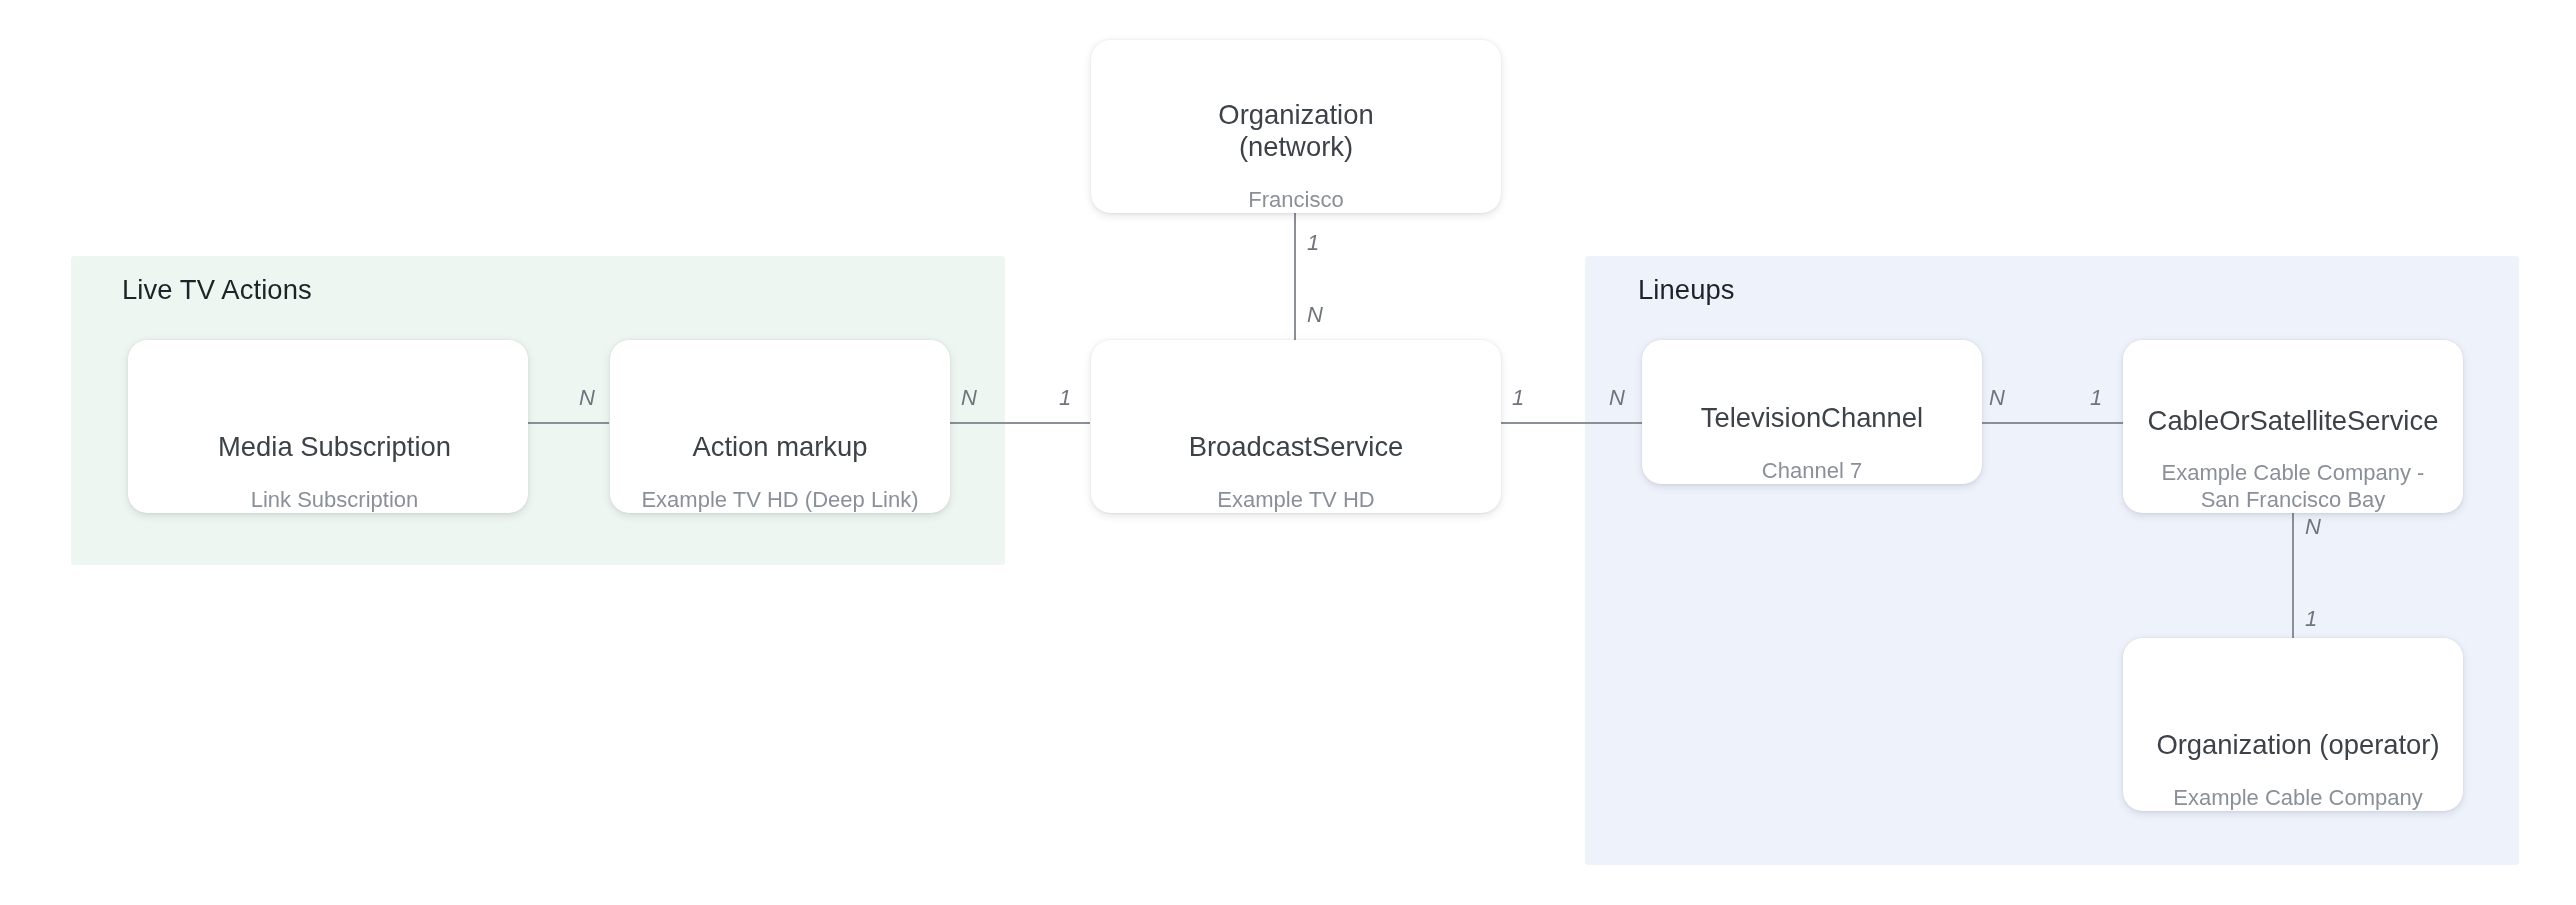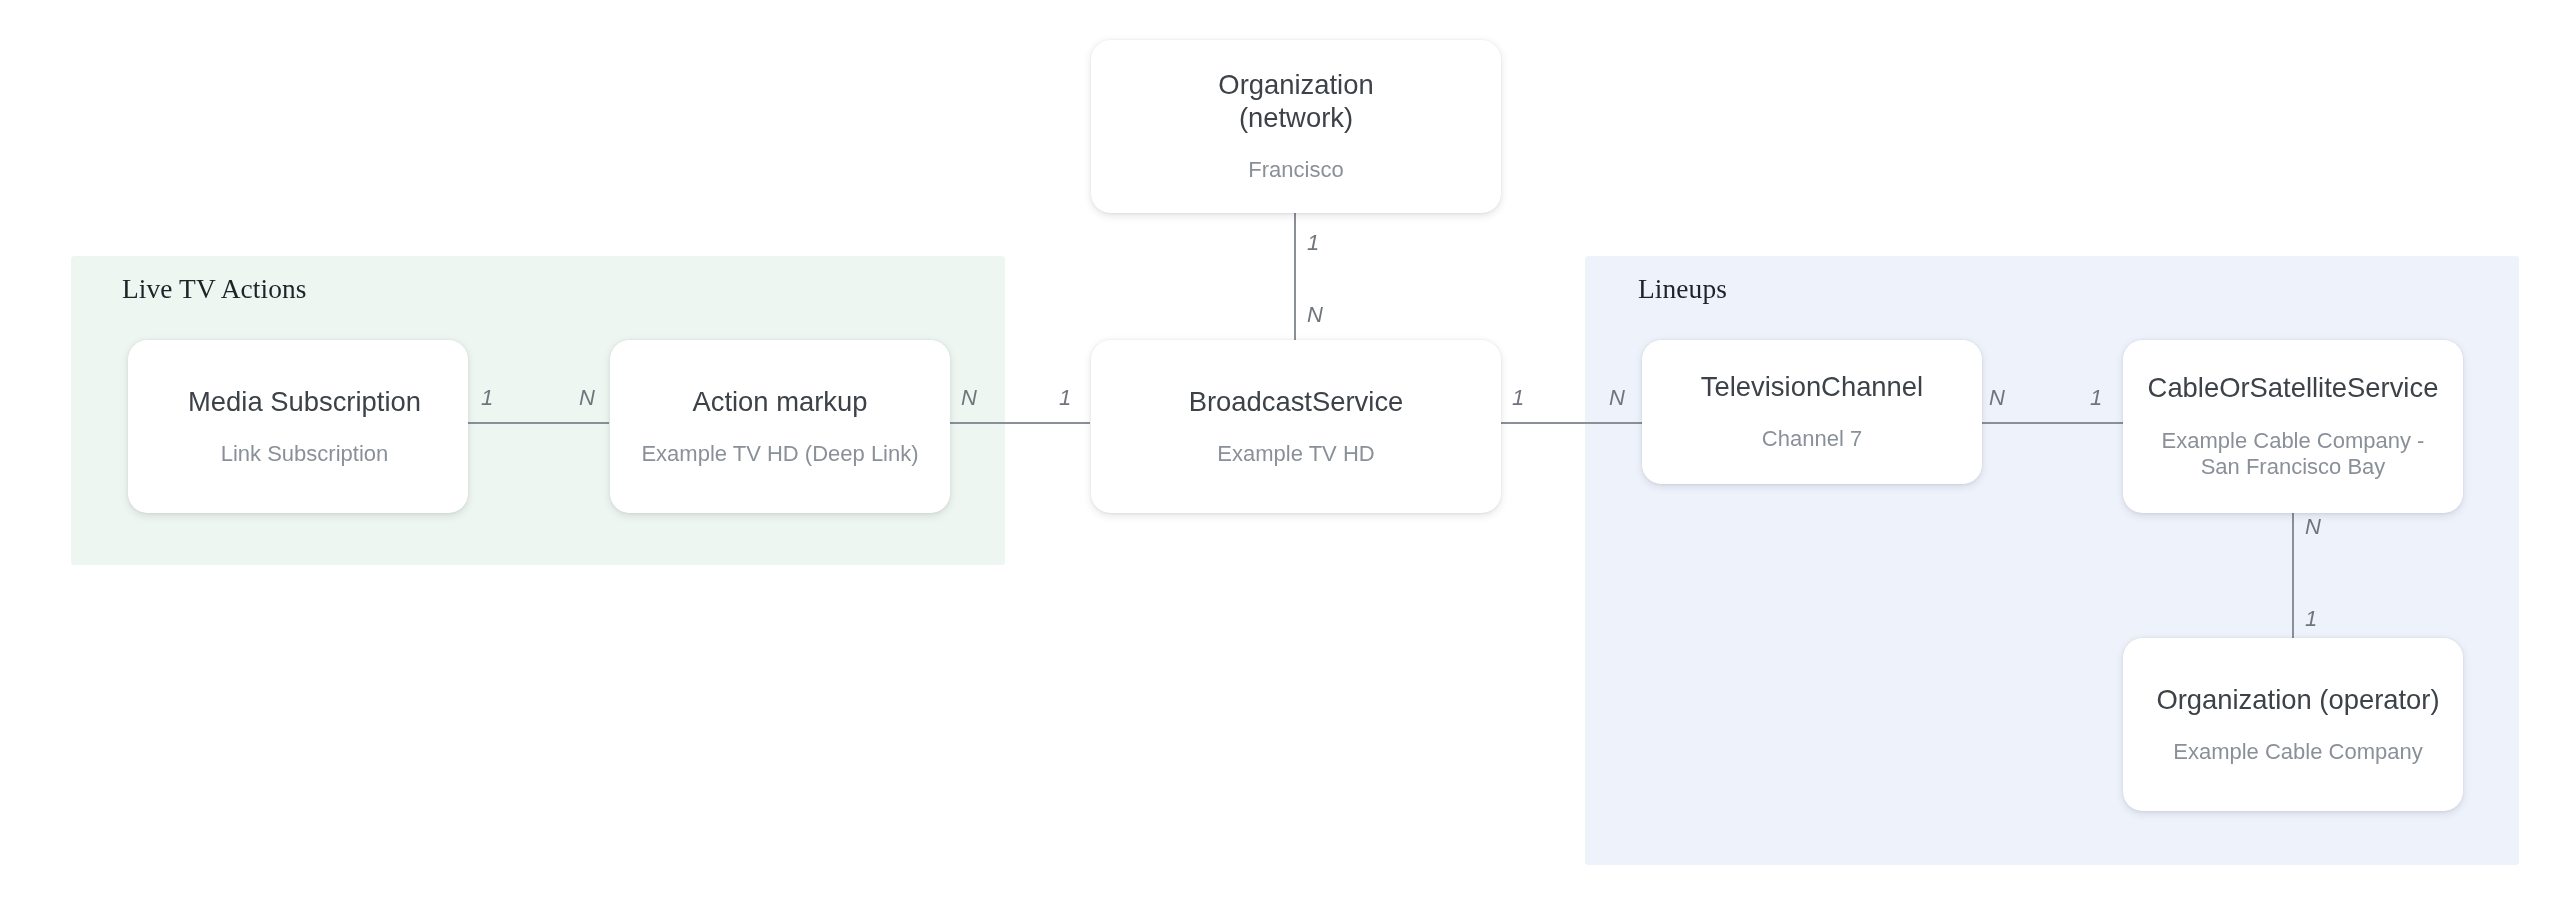--- a/index.html
+++ b/index.html
@@ -24,21 +24,20 @@
     position: absolute;
     border-radius: 3.5px;
   }
   .panel-title {
     position: absolute;
     font-size: 27.4px;
     color: #1f2328;
     font-weight: 400;
     letter-spacing: 0.1px;
     white-space: nowrap;
-    font-family: Liberation Serif, serif;
   }
 
   #panel-live-tv   { left: 71px;   top: 256px; width: 934px; height: 309px; background: #eef6f1; }
   #panel-lineups   { left: 1585px; top: 256px; width: 934px; height: 609px; background: #eef2fb; }
 
   #panel-live-tv-title { left: 122px;  top: 274px; }
   #panel-lineups-title { left: 1638px; top: 274px; }
 
   
   .edge-h {
@@ -63,21 +62,21 @@
   
   .node {
     position: absolute;
     background: #ffffff;
     border-radius: 19.5px;
     box-shadow: 0 2.7px 8.8px rgba(16,24,40,0.10),
                 0 0.9px 2.7px rgba(16,24,40,0.07);
     display: flex;
     flex-direction: column;
     align-items: center;
-    justify-content: center;
+    justify-content: flex-end;
     text-align: center;
     padding: 0 14px;
   }
   .node-title {
     font-size: 27.4px;
     color: #3c4248;
     line-height: 1.18;
     font-weight: 400;
     white-space: pre-line;
   }
@@ -125,21 +124,21 @@
   <div class="edge-v" style="left:2292px; top:511px; height:129px;"></div>
   <div class="edge-label" style="left:2305px; top:516px;">N</div>
   <div class="edge-label" style="left:2305px; top:608px;">1</div>
 
   <div class="node" style="left:1091px; top:40px; width:410px; height:173px;">
     <div class="node-title">Organization
 (network)</div>
     <div class="node-subtitle">Francisco</div>
   </div>
 
-  <div class="node" style="left:128px; top:340px; width:340px; height:173px;padding-left:27px;">
+  <div class="node" style="left:128px; top:340px; width:400px; height:173px;padding-left:27px;">
     <div class="node-title">Media Subscription</div>
     <div class="node-subtitle">Link Subscription</div>
   </div>
 
   <div class="node" style="left:610px; top:340px; width:340px; height:173px;">
     <div class="node-title">Action markup</div>
     <div class="node-subtitle">Example TV HD (Deep Link)</div>
   </div>
 
   <div class="node" style="left:1091px; top:340px; width:410px; height:173px;">

